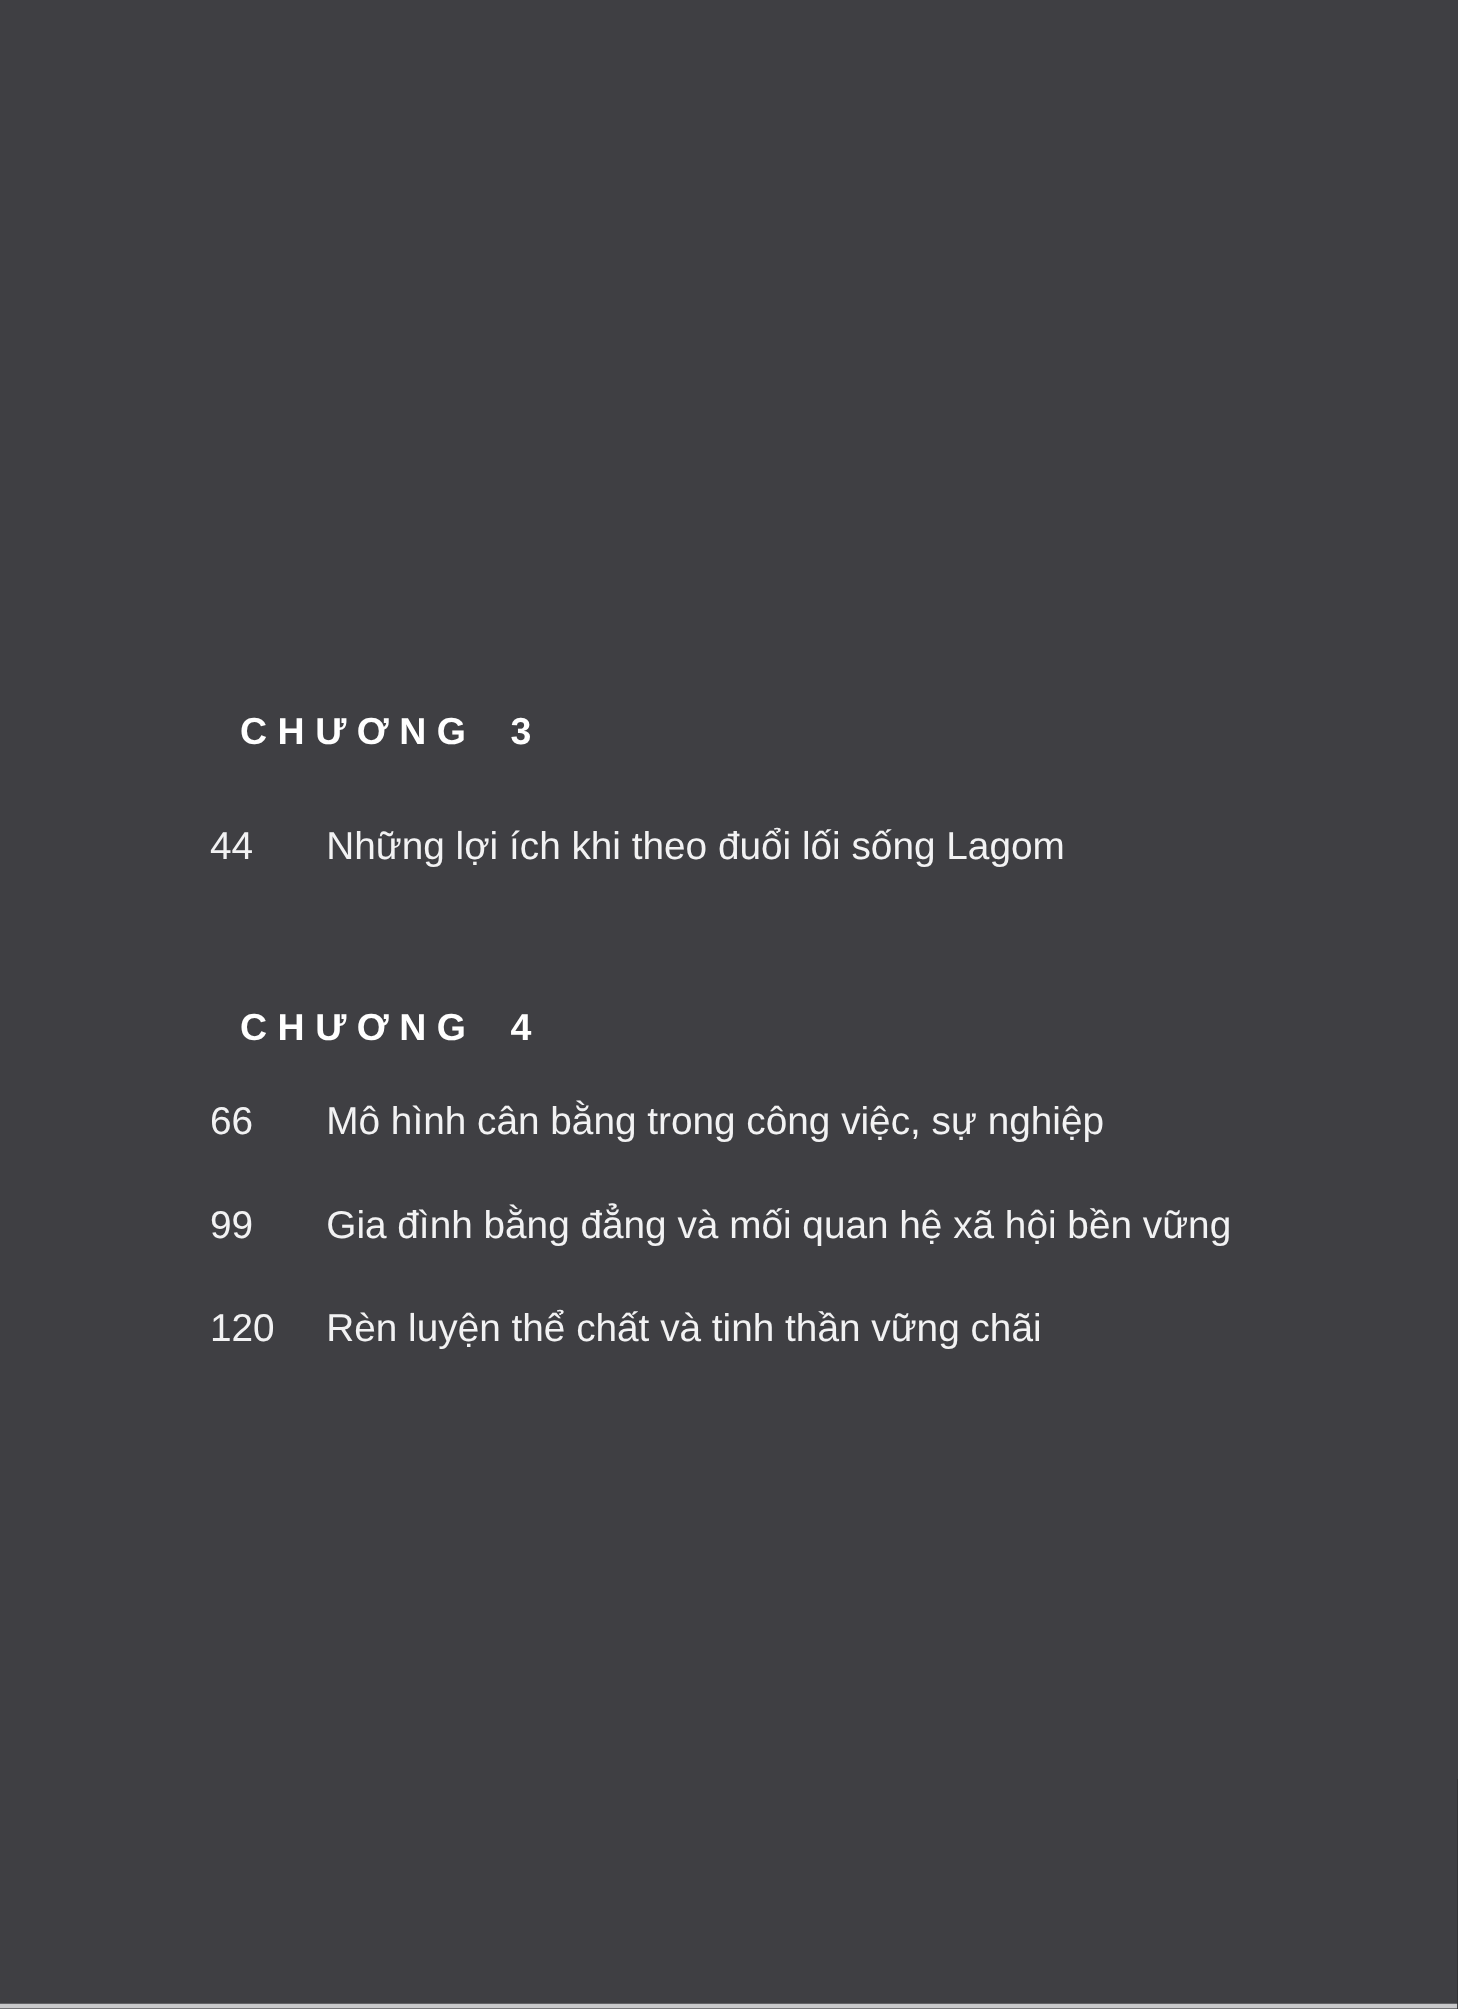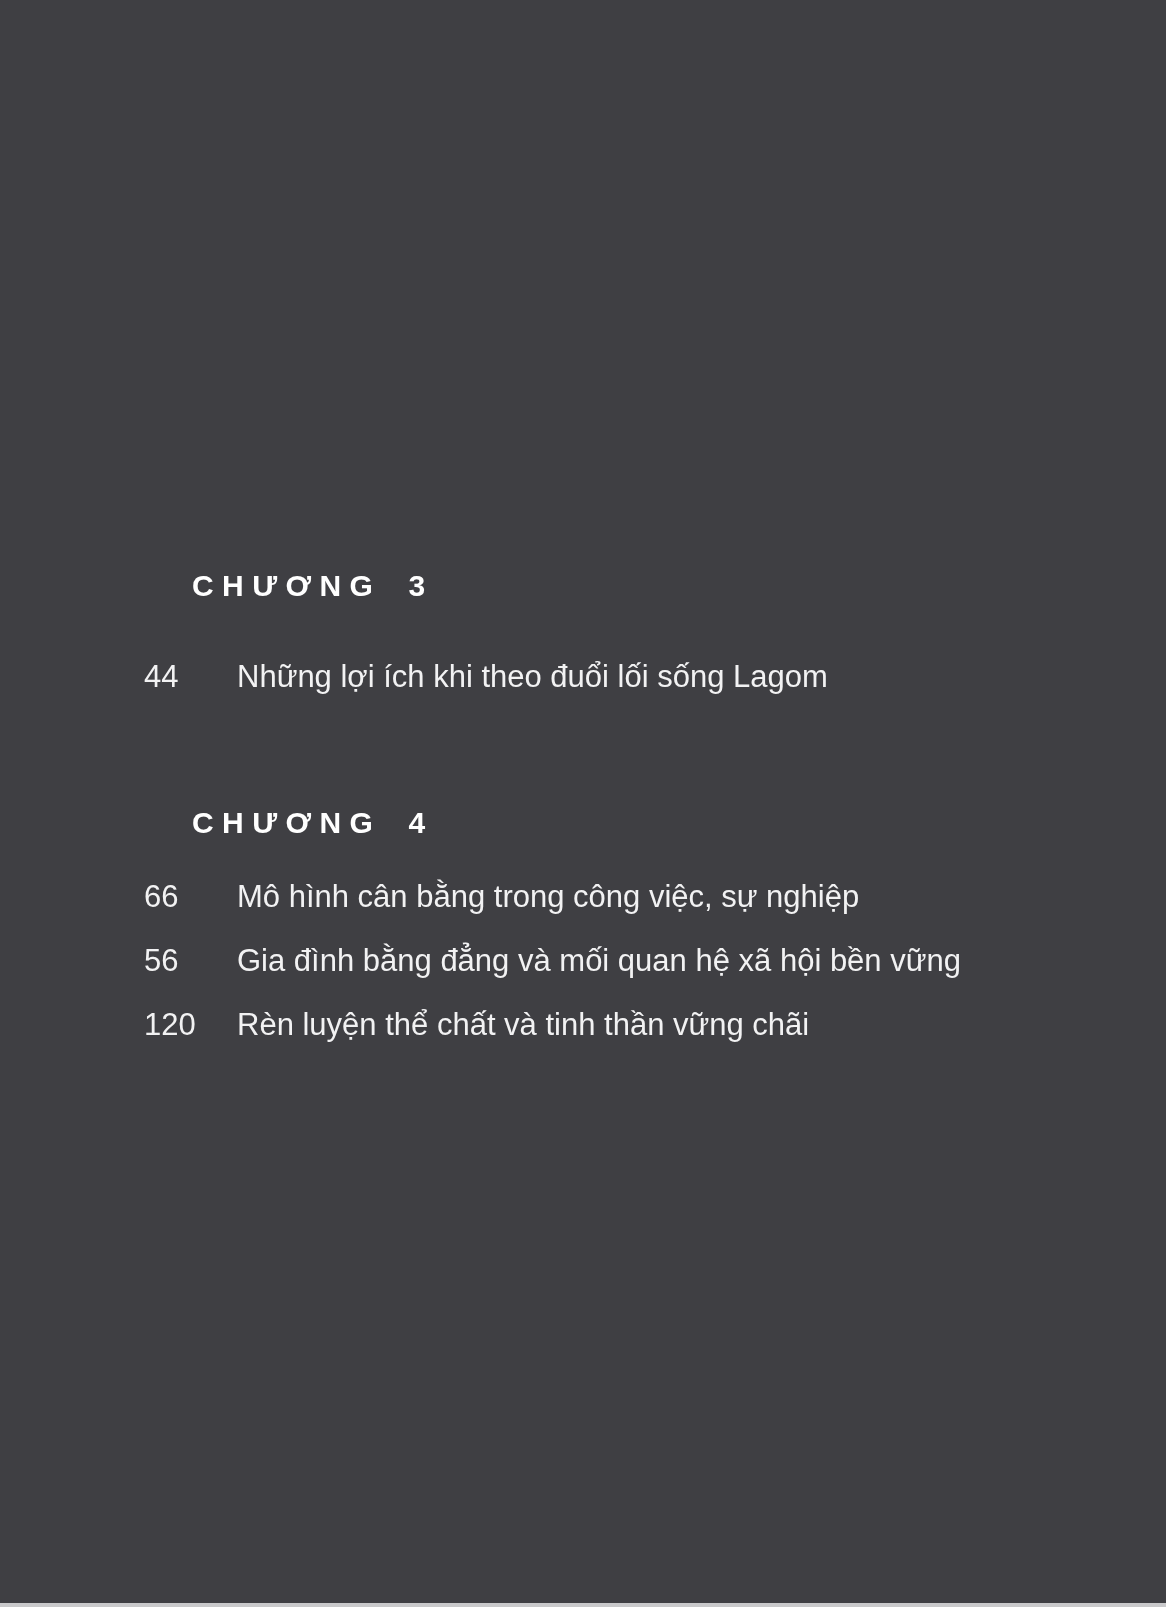--- a/index.html
+++ b/index.html
@@ -46,29 +46,31 @@
   }
   #row-ch3-0 { top: 660px; }
 
   .toc-list {
     position: absolute;
     top: 880px;
     left: 144px;
     right: 60px;
     display: flex;
     flex-direction: column;
+    gap: 19px;
   }
   .toc-list .toc-row {
     position: static;
     height: 33px;
     margin-bottom: 31px;
   }
   .page-num {
     flex: 0 0 93px;
     width: 93px;
+    margin-left: 24px;
   }
   .entry-title {
     flex: 1 1 auto;
   }
   .page-bottom-edge {
     position: absolute;
     left: 0;
     bottom: 0;
     width: 100%;
     height: 4px;
@@ -92,21 +94,21 @@
   <div class="toc-list">
 
     <div class="toc-row">
       <span class="page-num">66</span>
       <span class="entry-title">Mô hình cân bằng trong công việc, sự nghiệp</span>
     </div>
 
 
 
     <div class="toc-row">
-      <span class="page-num">56</span>
+      <span class="page-num">99</span>
       <span class="entry-title">Gia đình bằng đẳng và mối quan hệ xã hội bền vững</span>
     </div>
 
     <div class="toc-row">
       <span class="page-num">120</span>
       <span class="entry-title">Rèn luyện thể chất và tinh thần vững chãi</span>
     </div>
 
 
 

